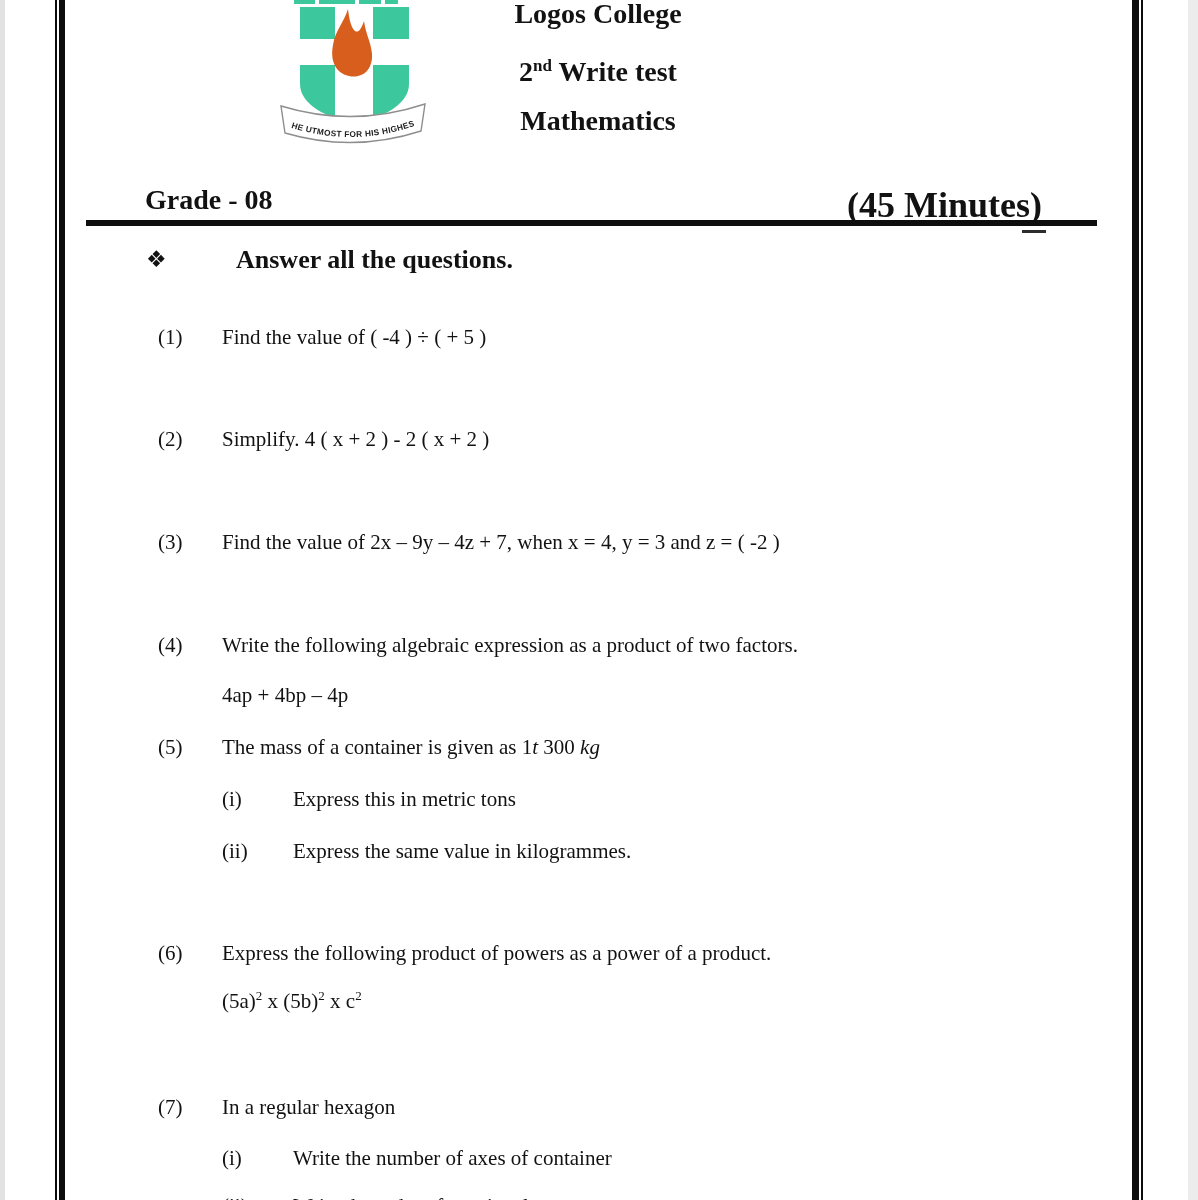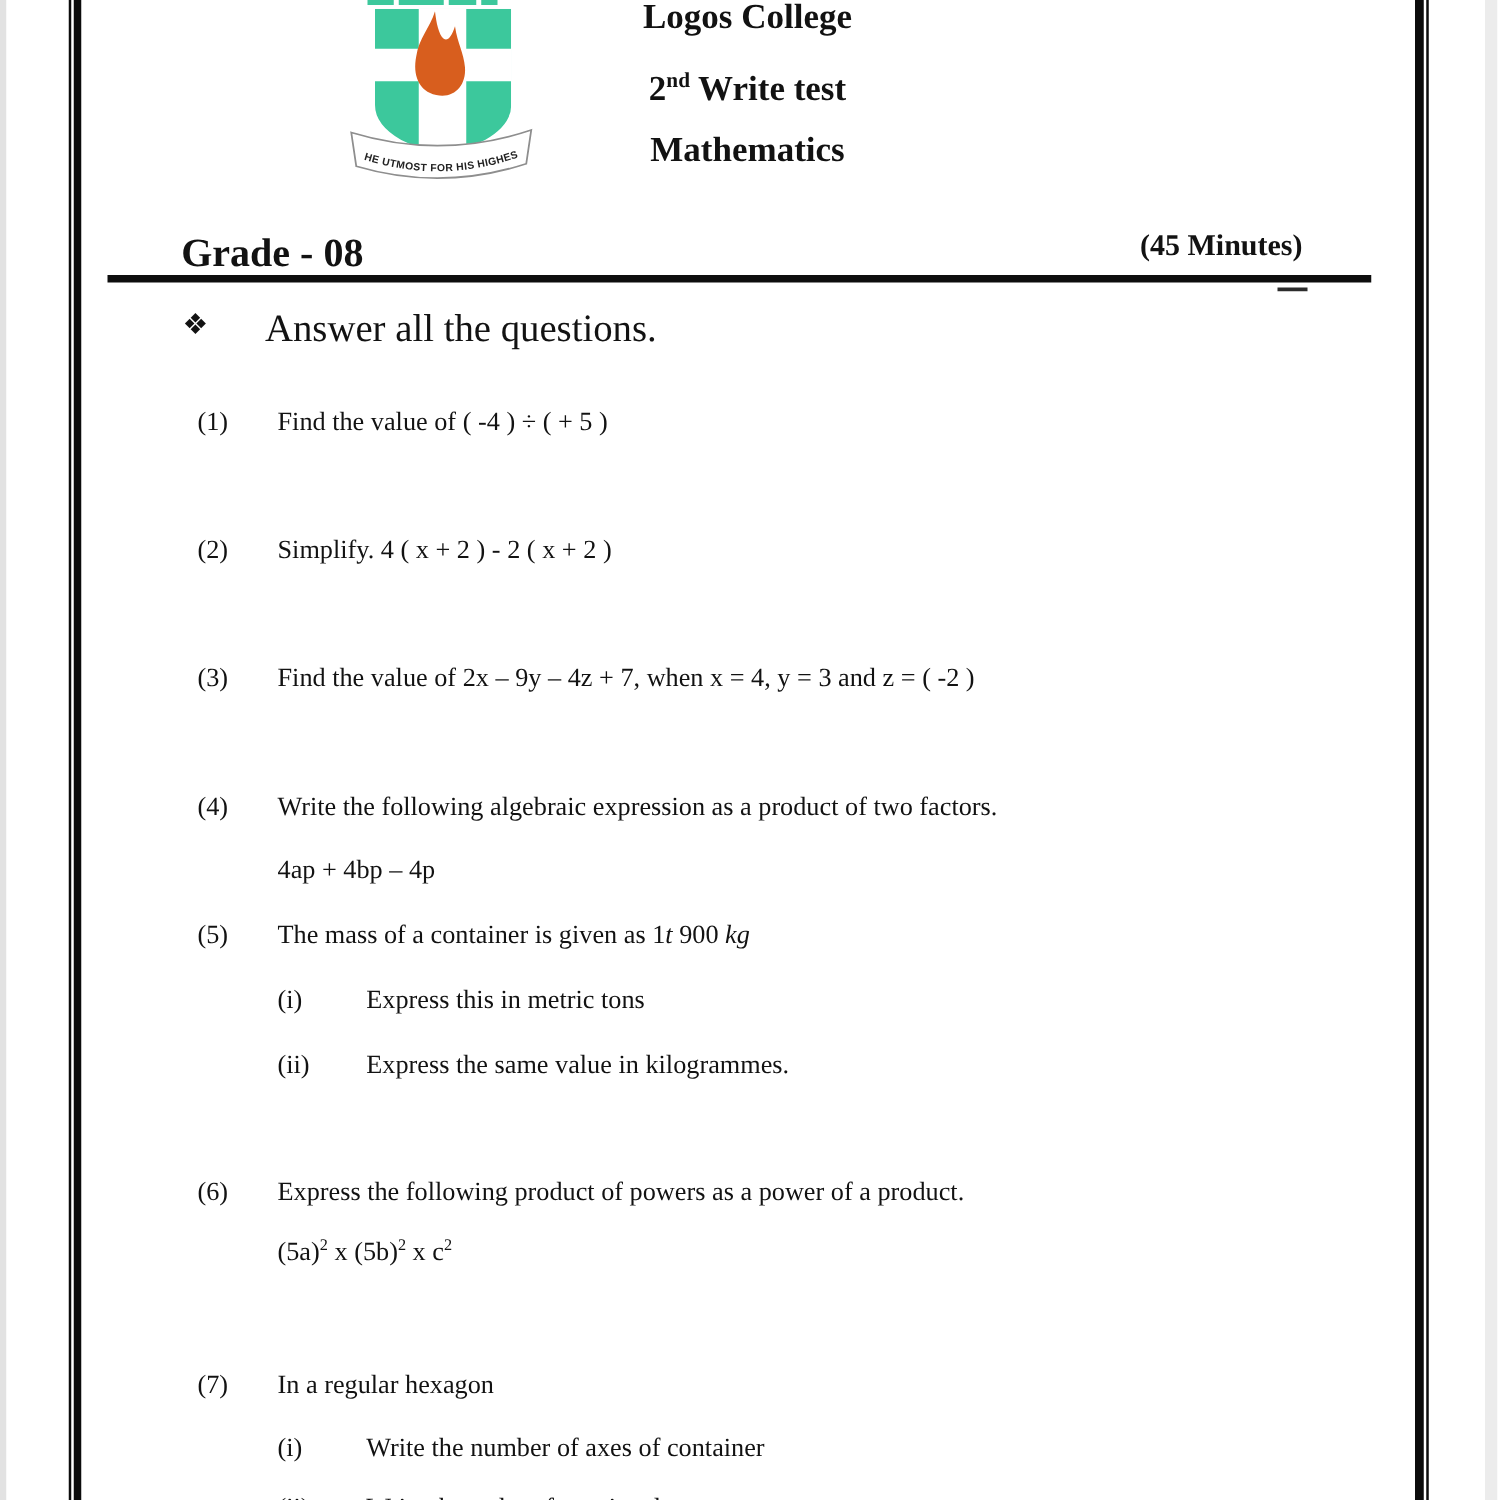--- a/index.html
+++ b/index.html
@@ -16,26 +16,26 @@
   
   .vline{position:absolute;top:0;height:1200px;background:#0c0c0c;}
   .vl-thin-left{left:55px;width:2px;}
   .vl-thick-left{left:59px;width:6px;}
   .vl-thick-right{left:1132px;width:7px;}
   .vl-thin-right{left:1141px;width:2px;}
   
   .title{position:absolute;left:65px;width:1066px;text-align:center;
          font-weight:bold;font-size:28px;white-space:nowrap;}
   .title sup{font-size:17px;line-height:0;text-align:center;}
-  .grade{position:absolute;left:145px;top:184px;font-weight:bold;font-size:32px;}
-  .duration{position:absolute;right:156px;top:184px;font-weight:bold;font-size:24px;}
+  .grade{position:absolute;left:145px;top:184px;font-weight:bold;font-size:28px;}
+  .duration{position:absolute;right:156px;top:184px;font-weight:bold;font-size:36px;}
   .rule{position:absolute;left:86px;top:220px;width:1011px;height:6px;background:#0e0e0e;}
   .rule-tick{position:absolute;left:1022px;top:230px;width:24px;height:3px;background:#2c2c2c;}
   .bullet{position:absolute;left:146px;top:246px;font-size:23px;}
-  .instruction{position:absolute;left:212px;top:245px;font-weight:normal;font-size:31px;}
+  .instruction{position:absolute;left:236px;top:245px;font-weight:bold;font-size:26px;}
   
   .qrow{position:absolute;left:0;width:1198px;font-size:21px;line-height:26px;white-space:nowrap;}
   .qnum{position:absolute;left:158px;}
   .qtext{position:absolute;left:222px;}
   .subnum{position:absolute;left:222px;}
   .subtext{position:absolute;left:293px;}
   .qtext sup{font-size:13px;line-height:0;}
   .it{font-style:italic;}
   
   .logo{position:absolute;left:278px;top:0;width:150px;height:150px;}
@@ -116,21 +116,21 @@
 <div class="qrow" style="top:632px">
   <span class="qnum">(4)</span>
   <span class="qtext">Write the following algebraic expression as a product of two factors.</span>
 </div>
 <div class="qrow" style="top:682px">
   <span class="qtext">4ap + 4bp – 4p</span>
 </div>
 
 <div class="qrow" style="top:734px">
   <span class="qnum">(5)</span>
-  <span class="qtext"><span>The mass of a container is given as 1</span><span class="it">t</span><span> 900 </span><span class="it">kg</span></span>
+  <span class="qtext"><span>The mass of a container is given as 1</span><span class="it">t</span><span> 300 </span><span class="it">kg</span></span>
 </div>
 <div class="qrow" style="top:786px">
   <span class="subnum">(i)</span>
   <span class="subtext">Express this in metric tons</span>
 </div>
 <div class="qrow" style="top:838px">
   <span class="subnum">(ii)</span>
   <span class="subtext">Express the same value in kilogrammes.</span>
 </div>
 

